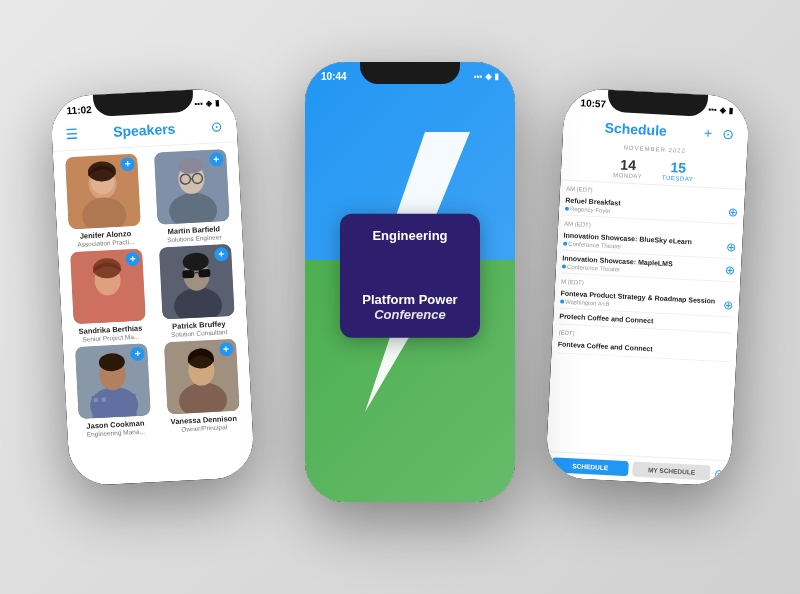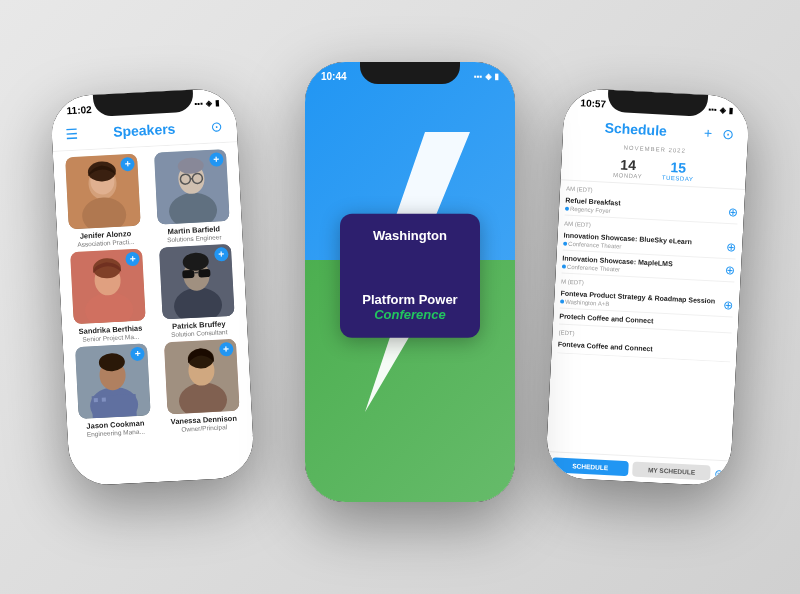--- a/index.html
+++ b/index.html
@@ -230,21 +230,21 @@
       font-weight: 700;
       color: white;
       line-height: 1.2;
       margin-top: 48px;
     }
 
     .logo-subtitle {
       font-size: 13px;
       font-style: italic;
       font-weight: 600;
-      color: #22c55e;
+      color: #e5e5e5;
       line-height: 1.3;
     }
 
     
     .phone-right {
       width: 185px;
       height: 390px;
       right: 50px;
       top: 80px;
       transform: rotate(3deg);
@@ -567,21 +567,21 @@
         <div class="status-bar" style="position:absolute; top:0; left:0; right:0; color:white; background:transparent; z-index:50;">
           <span class="time">10:44</span>
           <div class="status-icons">
             <span>▪▪▪</span>
             <span>◈</span>
             <span>▮</span>
           </div>
         </div>
 
         <div class="splash-logo-box">
-          <div class="logo-title-assoc">Washington</div>
+          <div class="logo-title-assoc">Engineering</div>
           <div class="logo-title-platform">Platform Power</div>
           <div class="logo-subtitle">Conference</div>
         </div>
       </div>
     </div>
   </div>
 
   <div class="phone phone-right">
     <div class="phone-screen">
       <div class="notch"></div>

